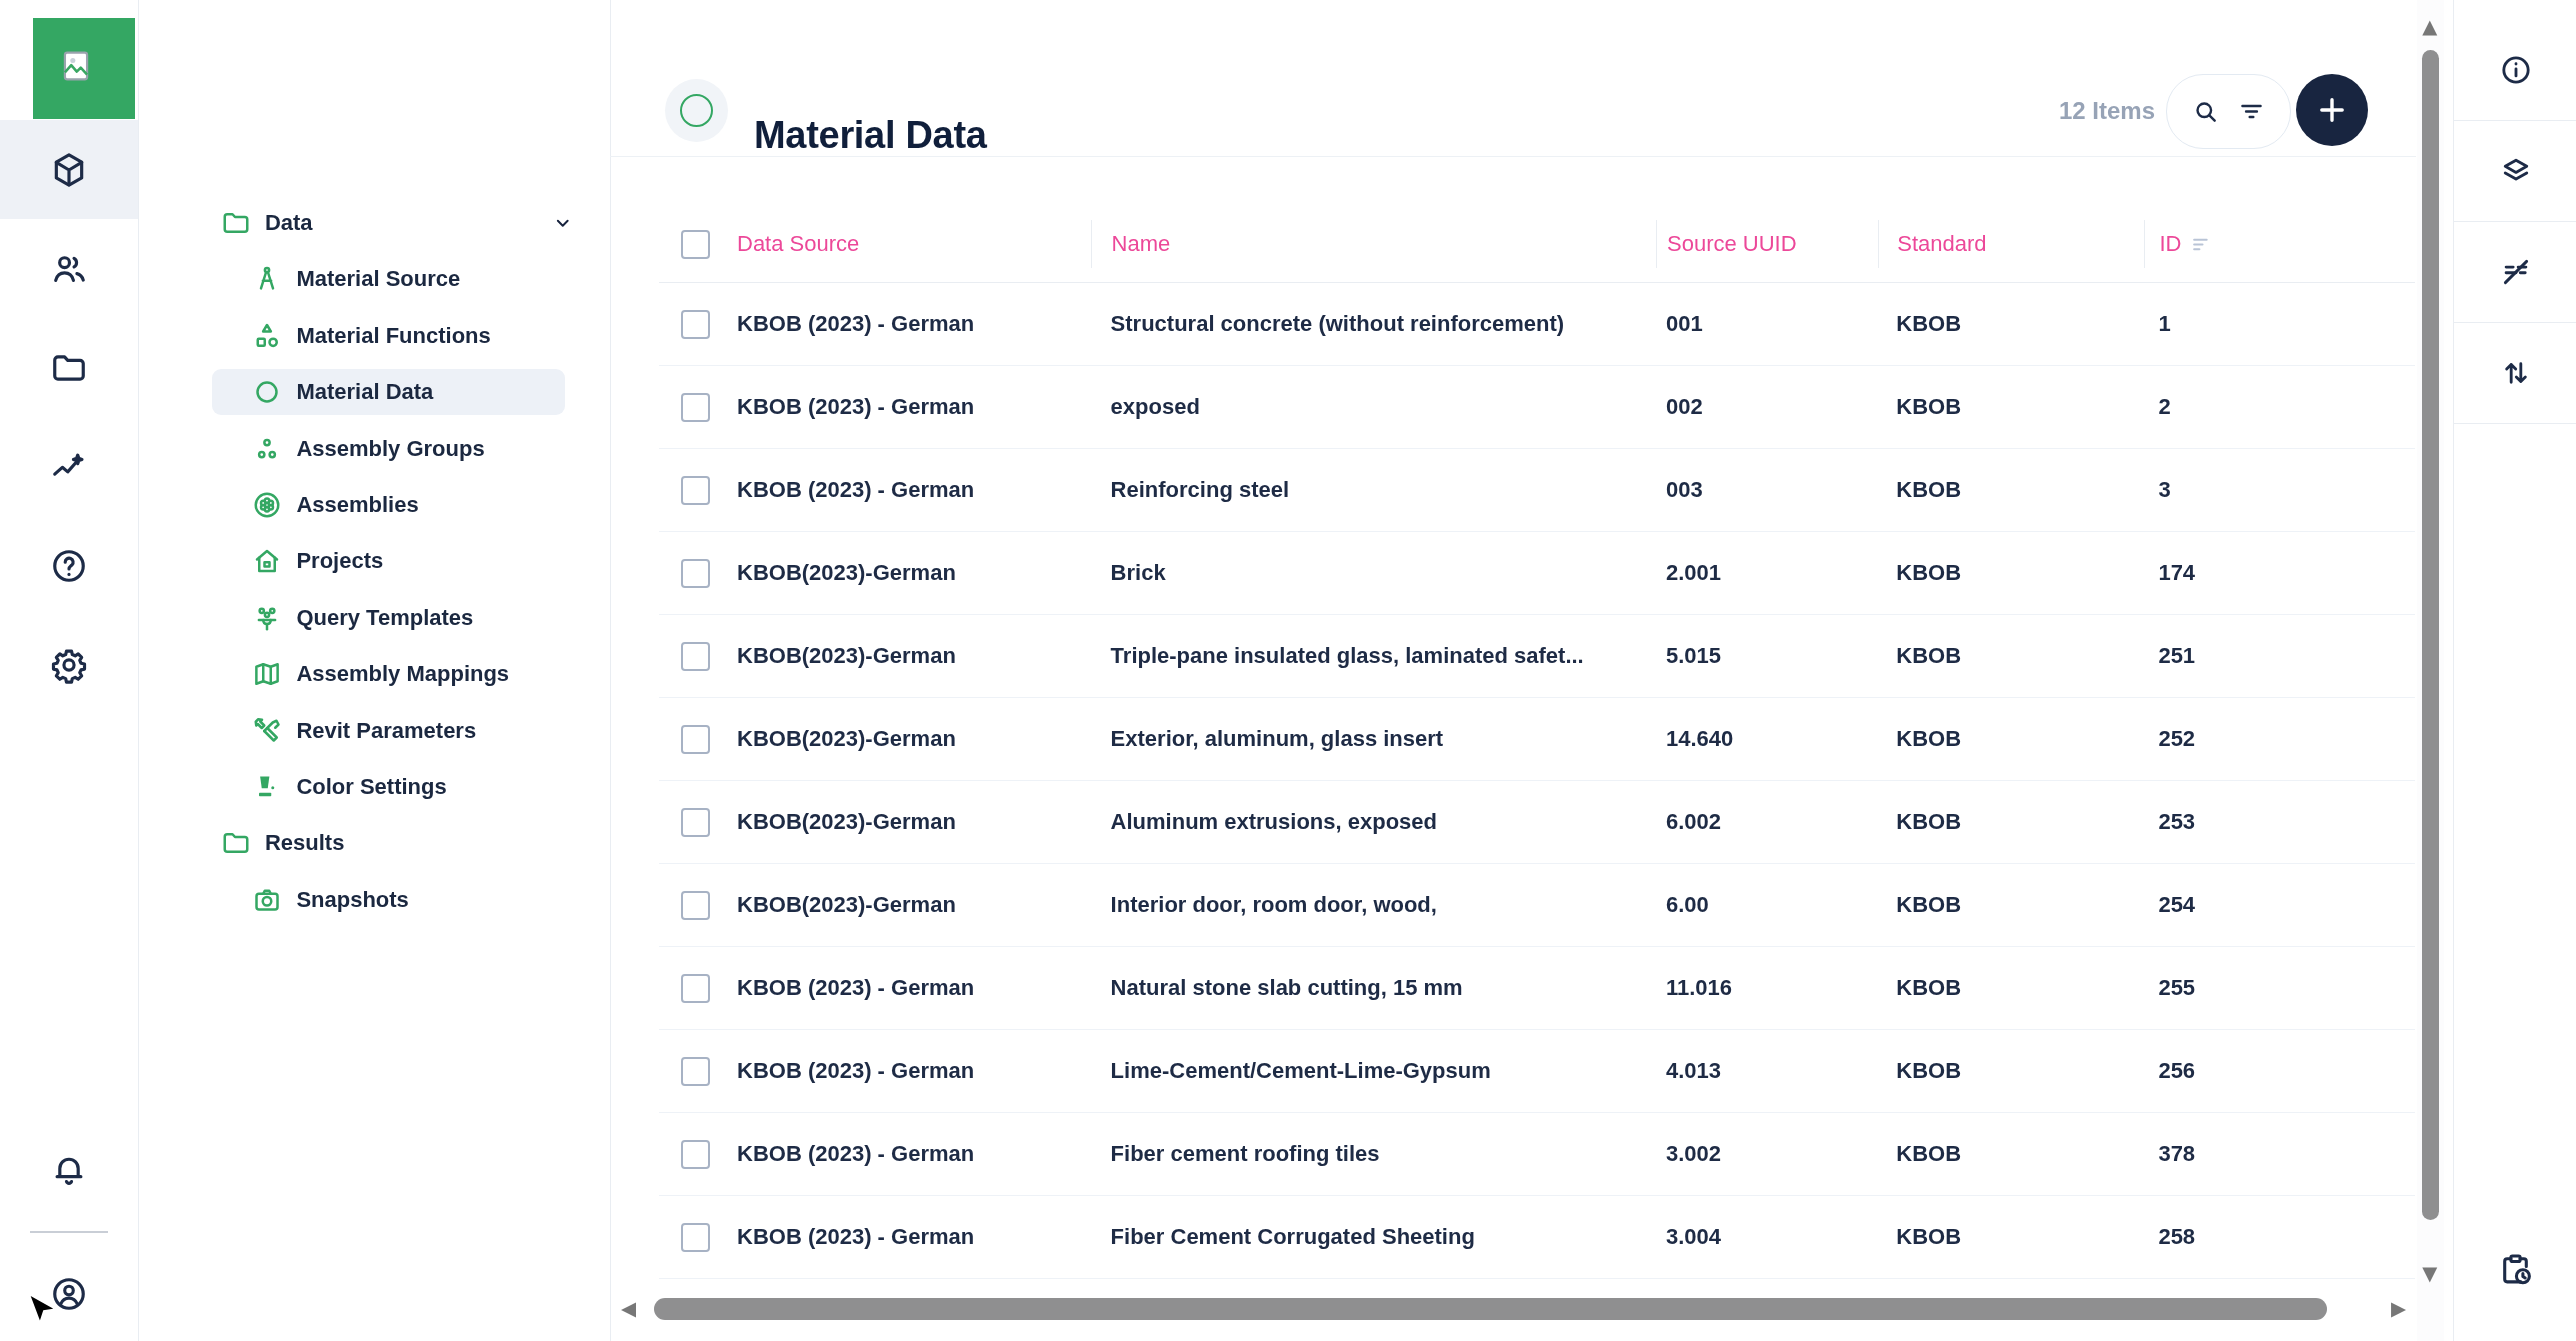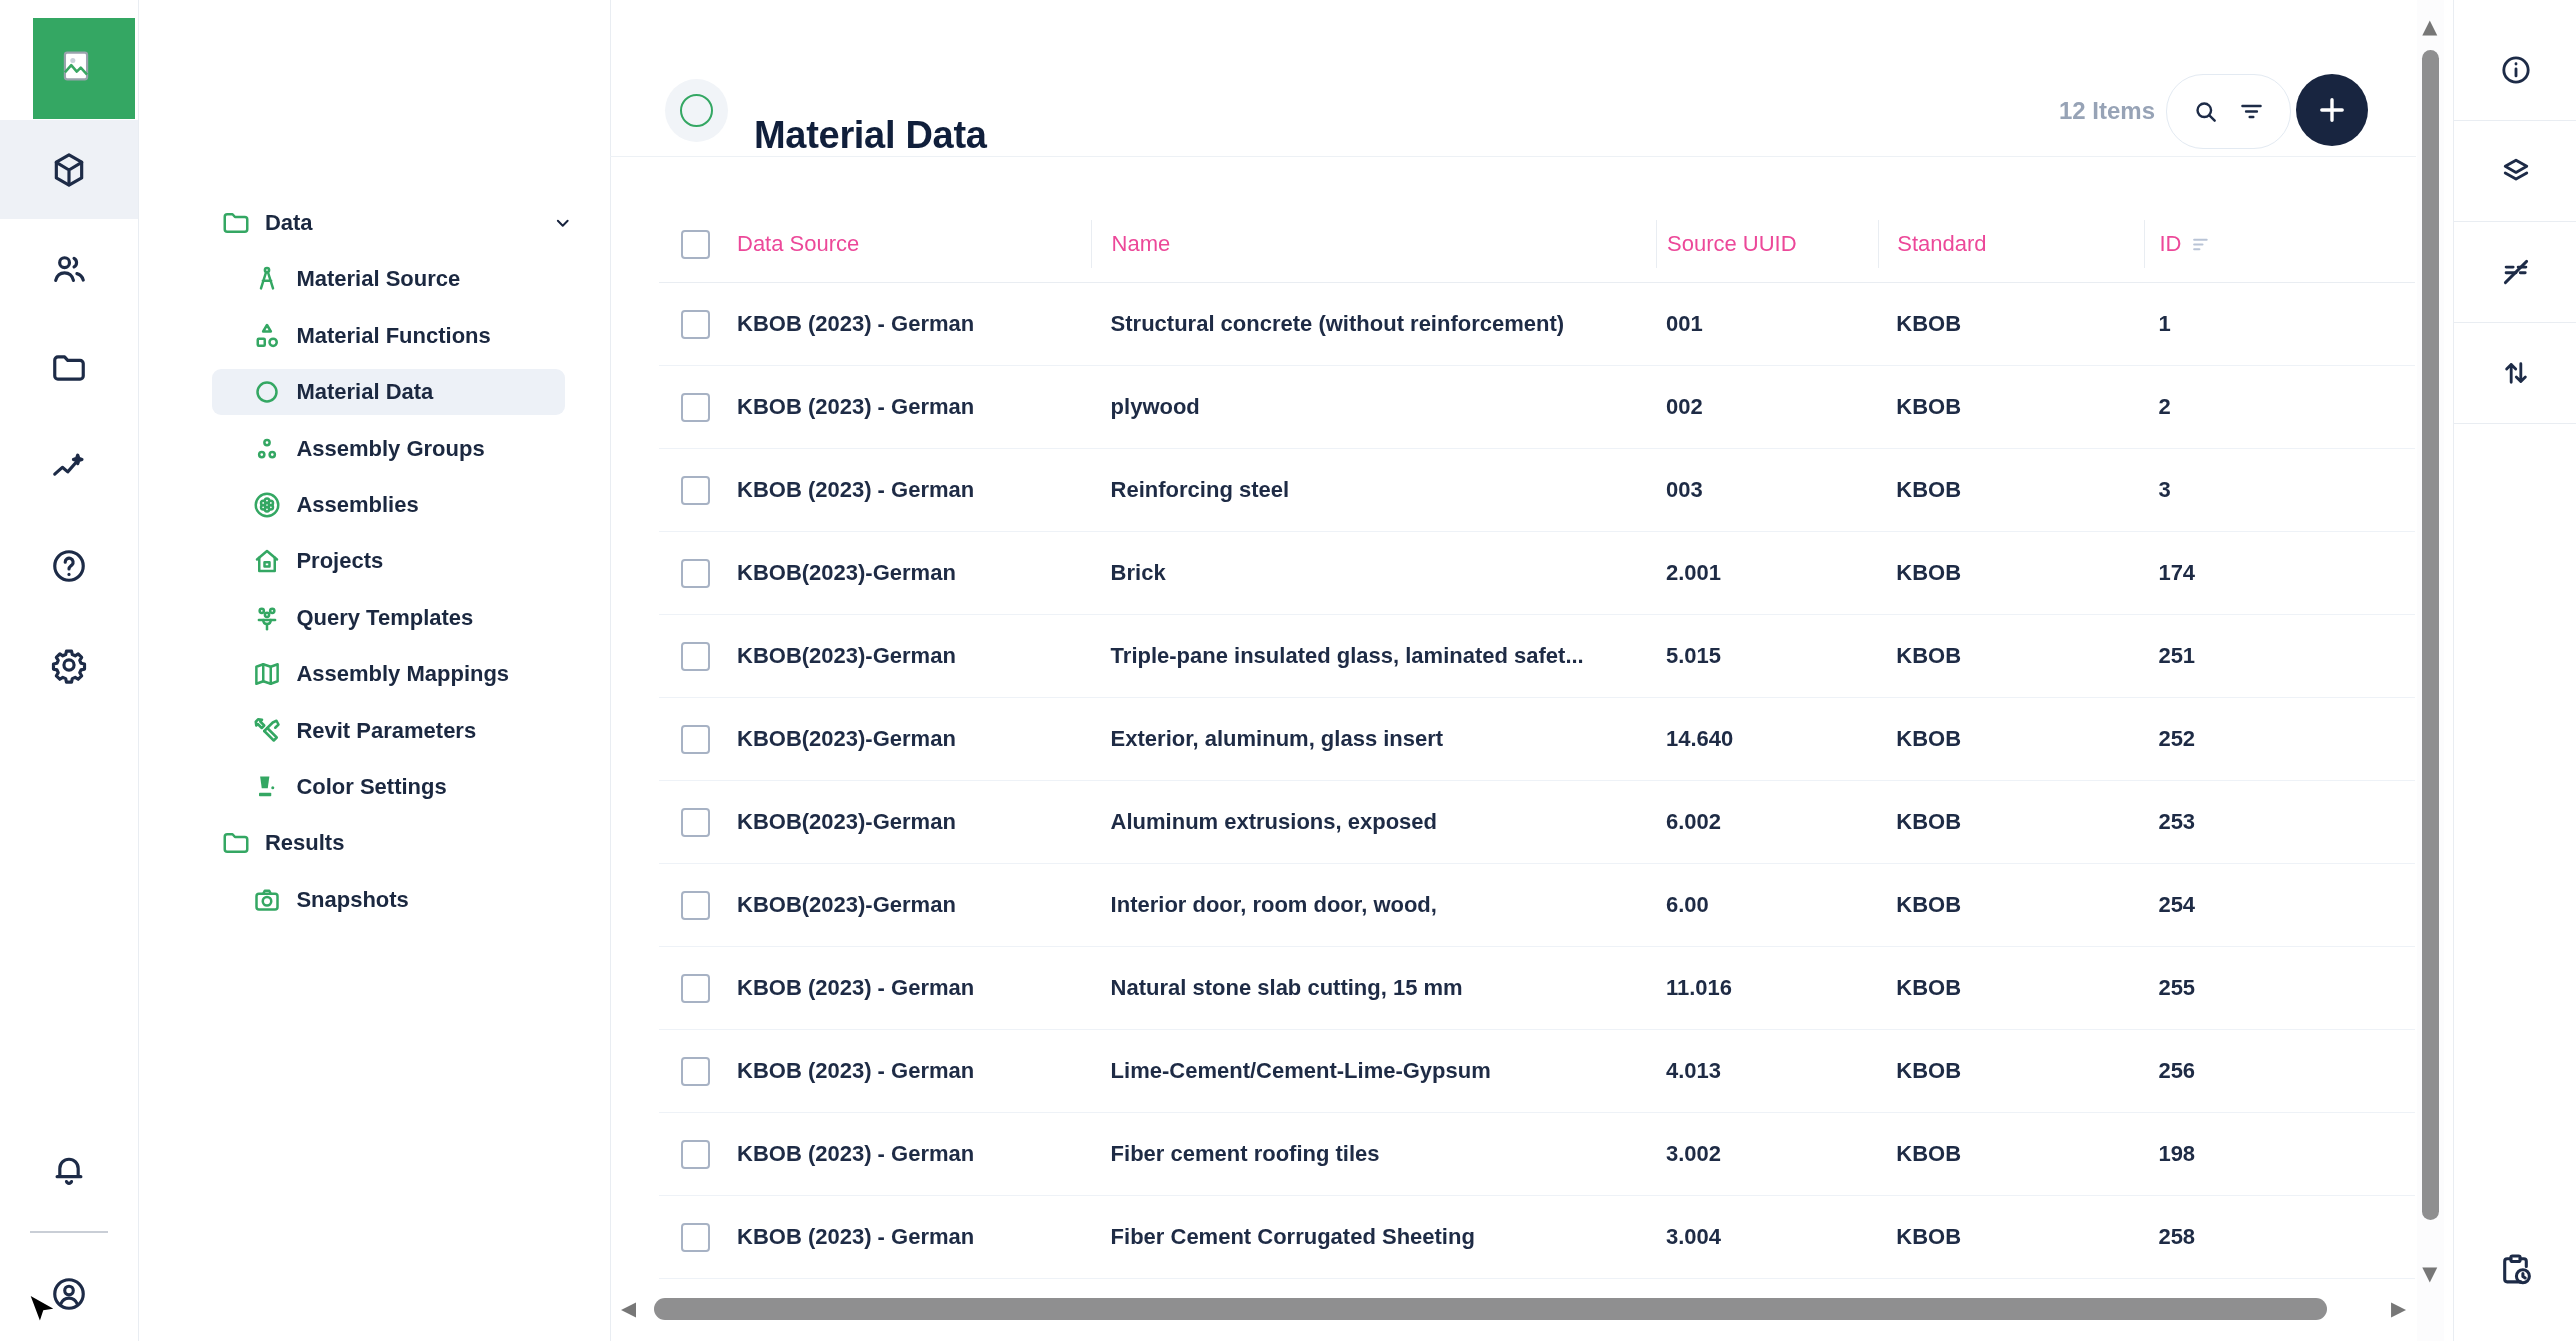--- a/index.html
+++ b/index.html
@@ -368,21 +368,21 @@
           <div class="cell c-name">Structural concrete (without reinforcement)</div>
           <div class="cell c-uuid">001</div>
           <div class="cell c-std">KBOB</div>
           <div class="cell c-id">1</div>
         </div>
         <div class="trow rowline">
           <div class="cell c-check">
             <span class="checkbox"></span>
           </div>
           <div class="cell c-ds">KBOB (2023) - German</div>
-          <div class="cell c-name">plywood</div>
+          <div class="cell c-name">exposed</div>
           <div class="cell c-uuid">002</div>
           <div class="cell c-std">KBOB</div>
           <div class="cell c-id">2</div>
         </div>
         <div class="trow rowline">
           <div class="cell c-check">
             <span class="checkbox"></span>
           </div>
           <div class="cell c-ds">KBOB (2023) - German</div>
           <div class="cell c-name">Reinforcing steel</div>
@@ -461,21 +461,21 @@
           <div class="cell c-id">256</div>
         </div>
         <div class="trow rowline">
           <div class="cell c-check">
             <span class="checkbox"></span>
           </div>
           <div class="cell c-ds">KBOB (2023) - German</div>
           <div class="cell c-name">Fiber cement roofing tiles</div>
           <div class="cell c-uuid">3.002</div>
           <div class="cell c-std">KBOB</div>
-          <div class="cell c-id">198</div>
+          <div class="cell c-id">378</div>
         </div>
         <div class="trow rowline">
           <div class="cell c-check">
             <span class="checkbox"></span>
           </div>
           <div class="cell c-ds">KBOB (2023) - German</div>
           <div class="cell c-name">Fiber Cement Corrugated Sheeting</div>
           <div class="cell c-uuid">3.004</div>
           <div class="cell c-std">KBOB</div>
           <div class="cell c-id">258</div>

